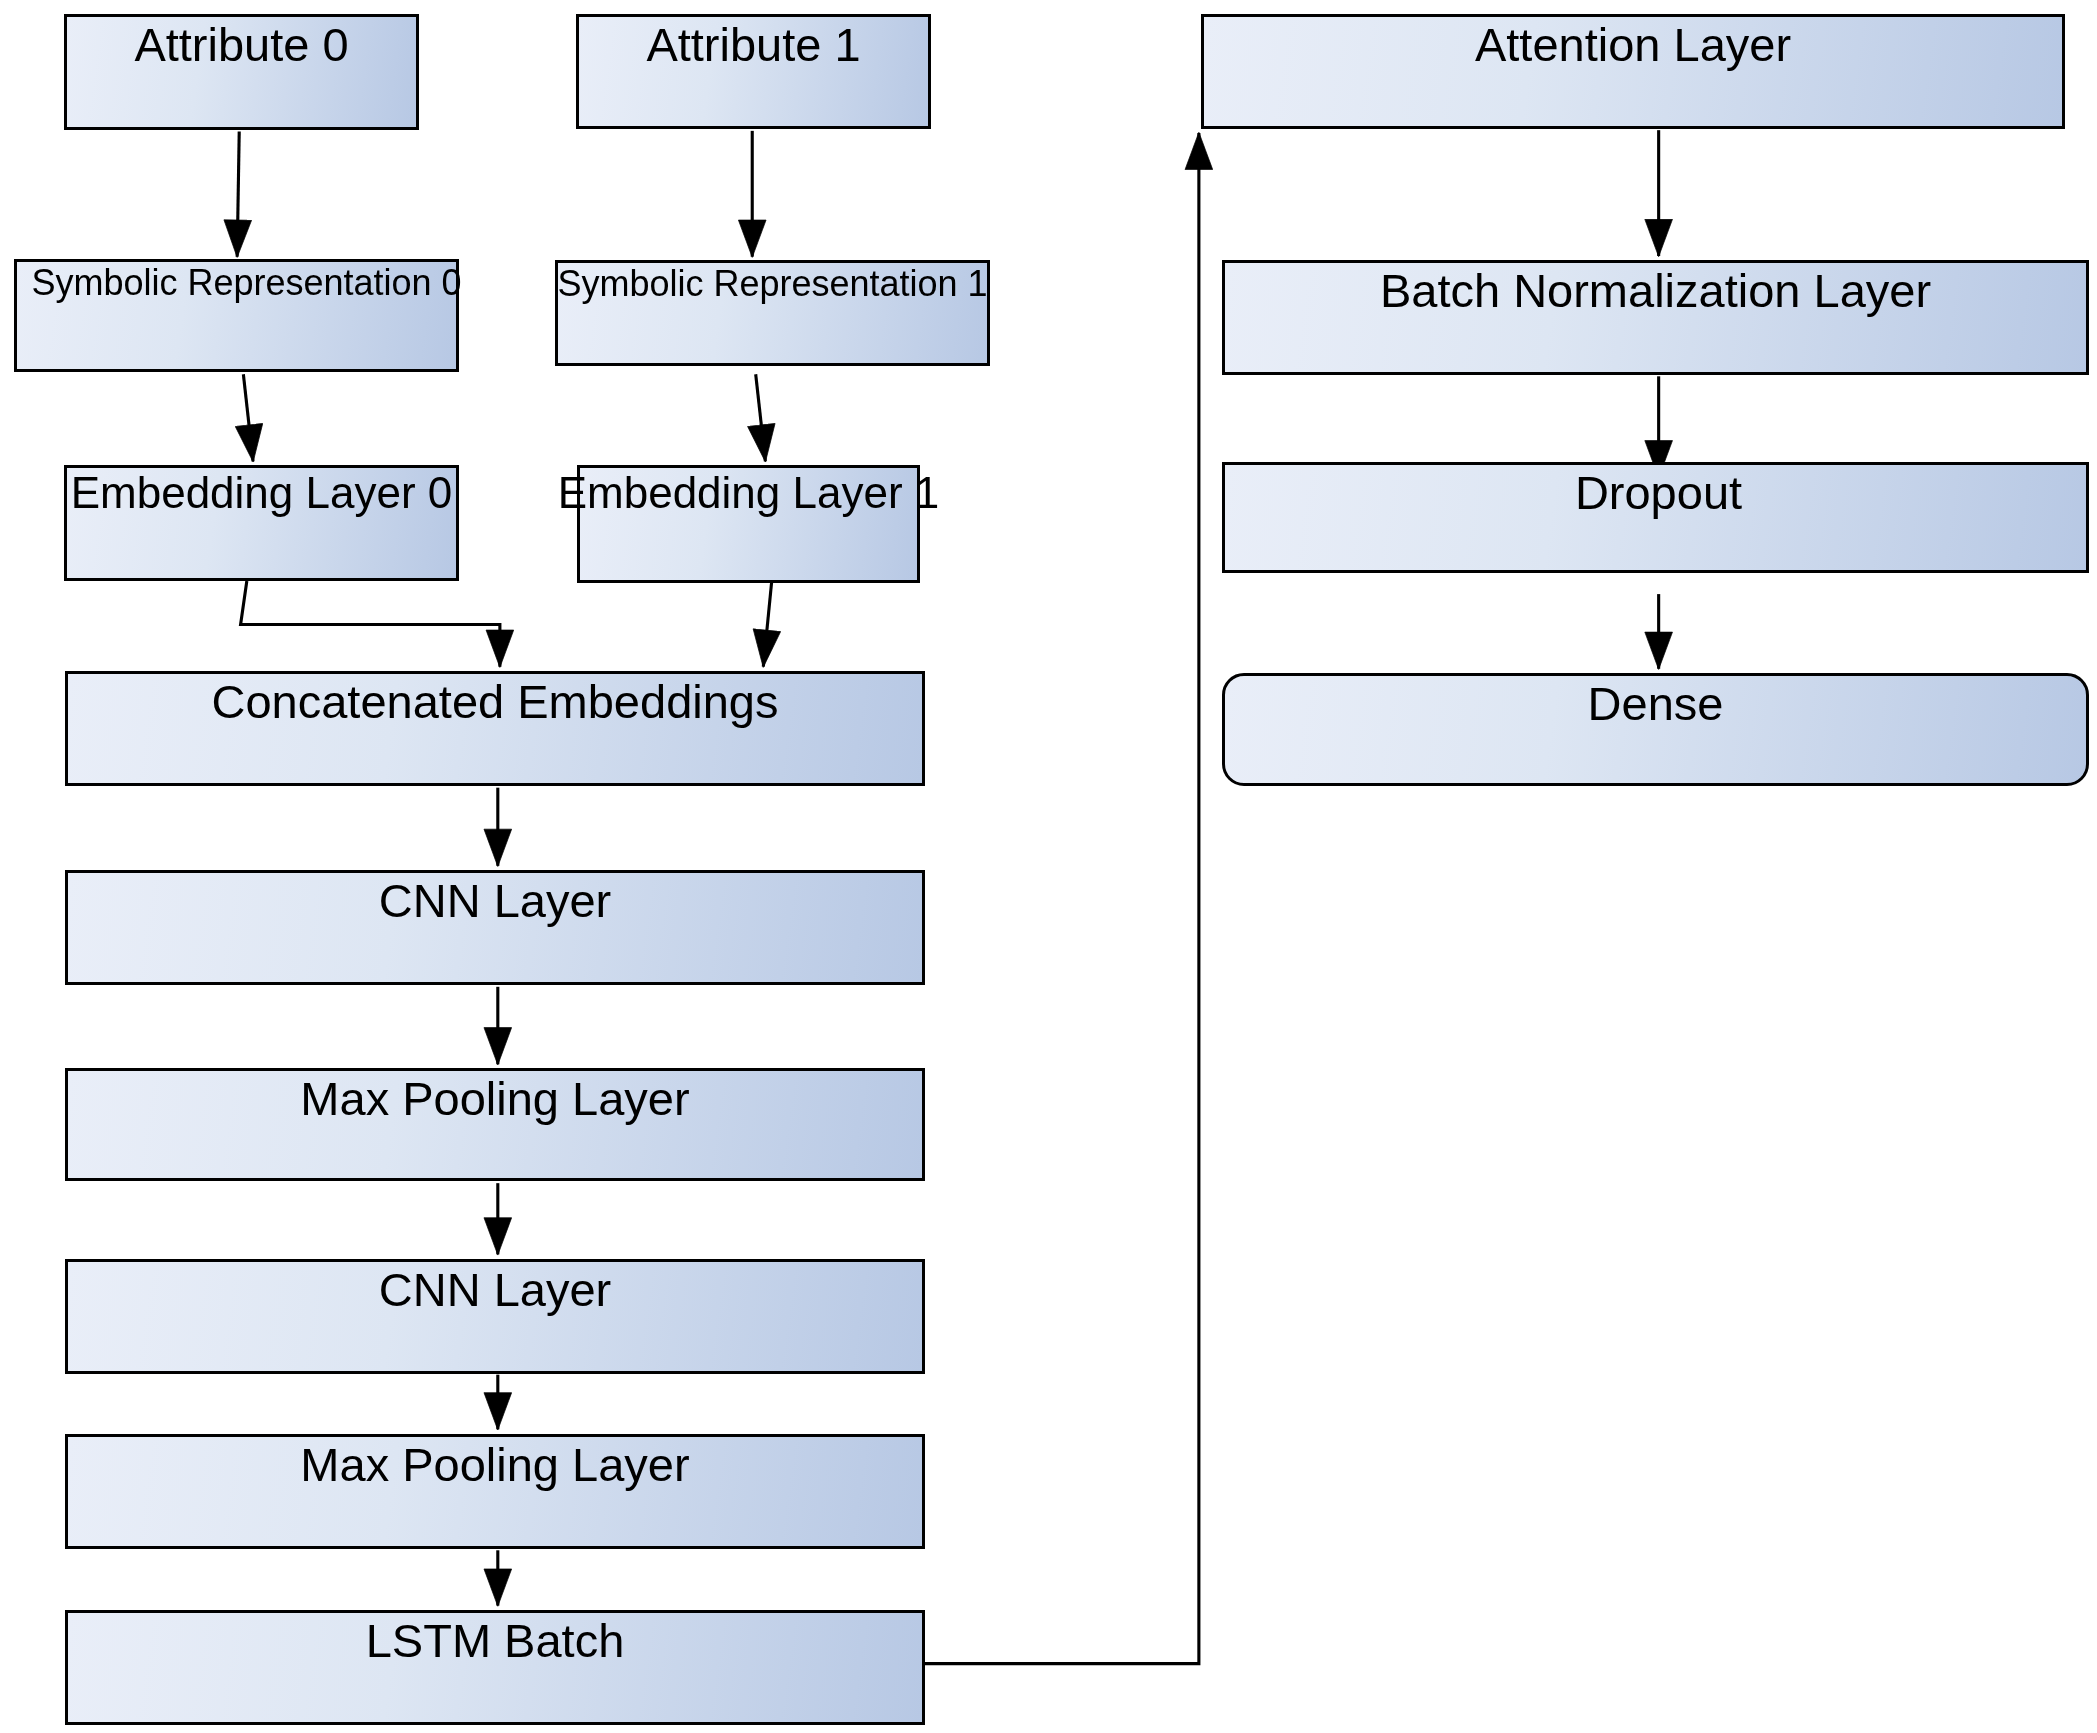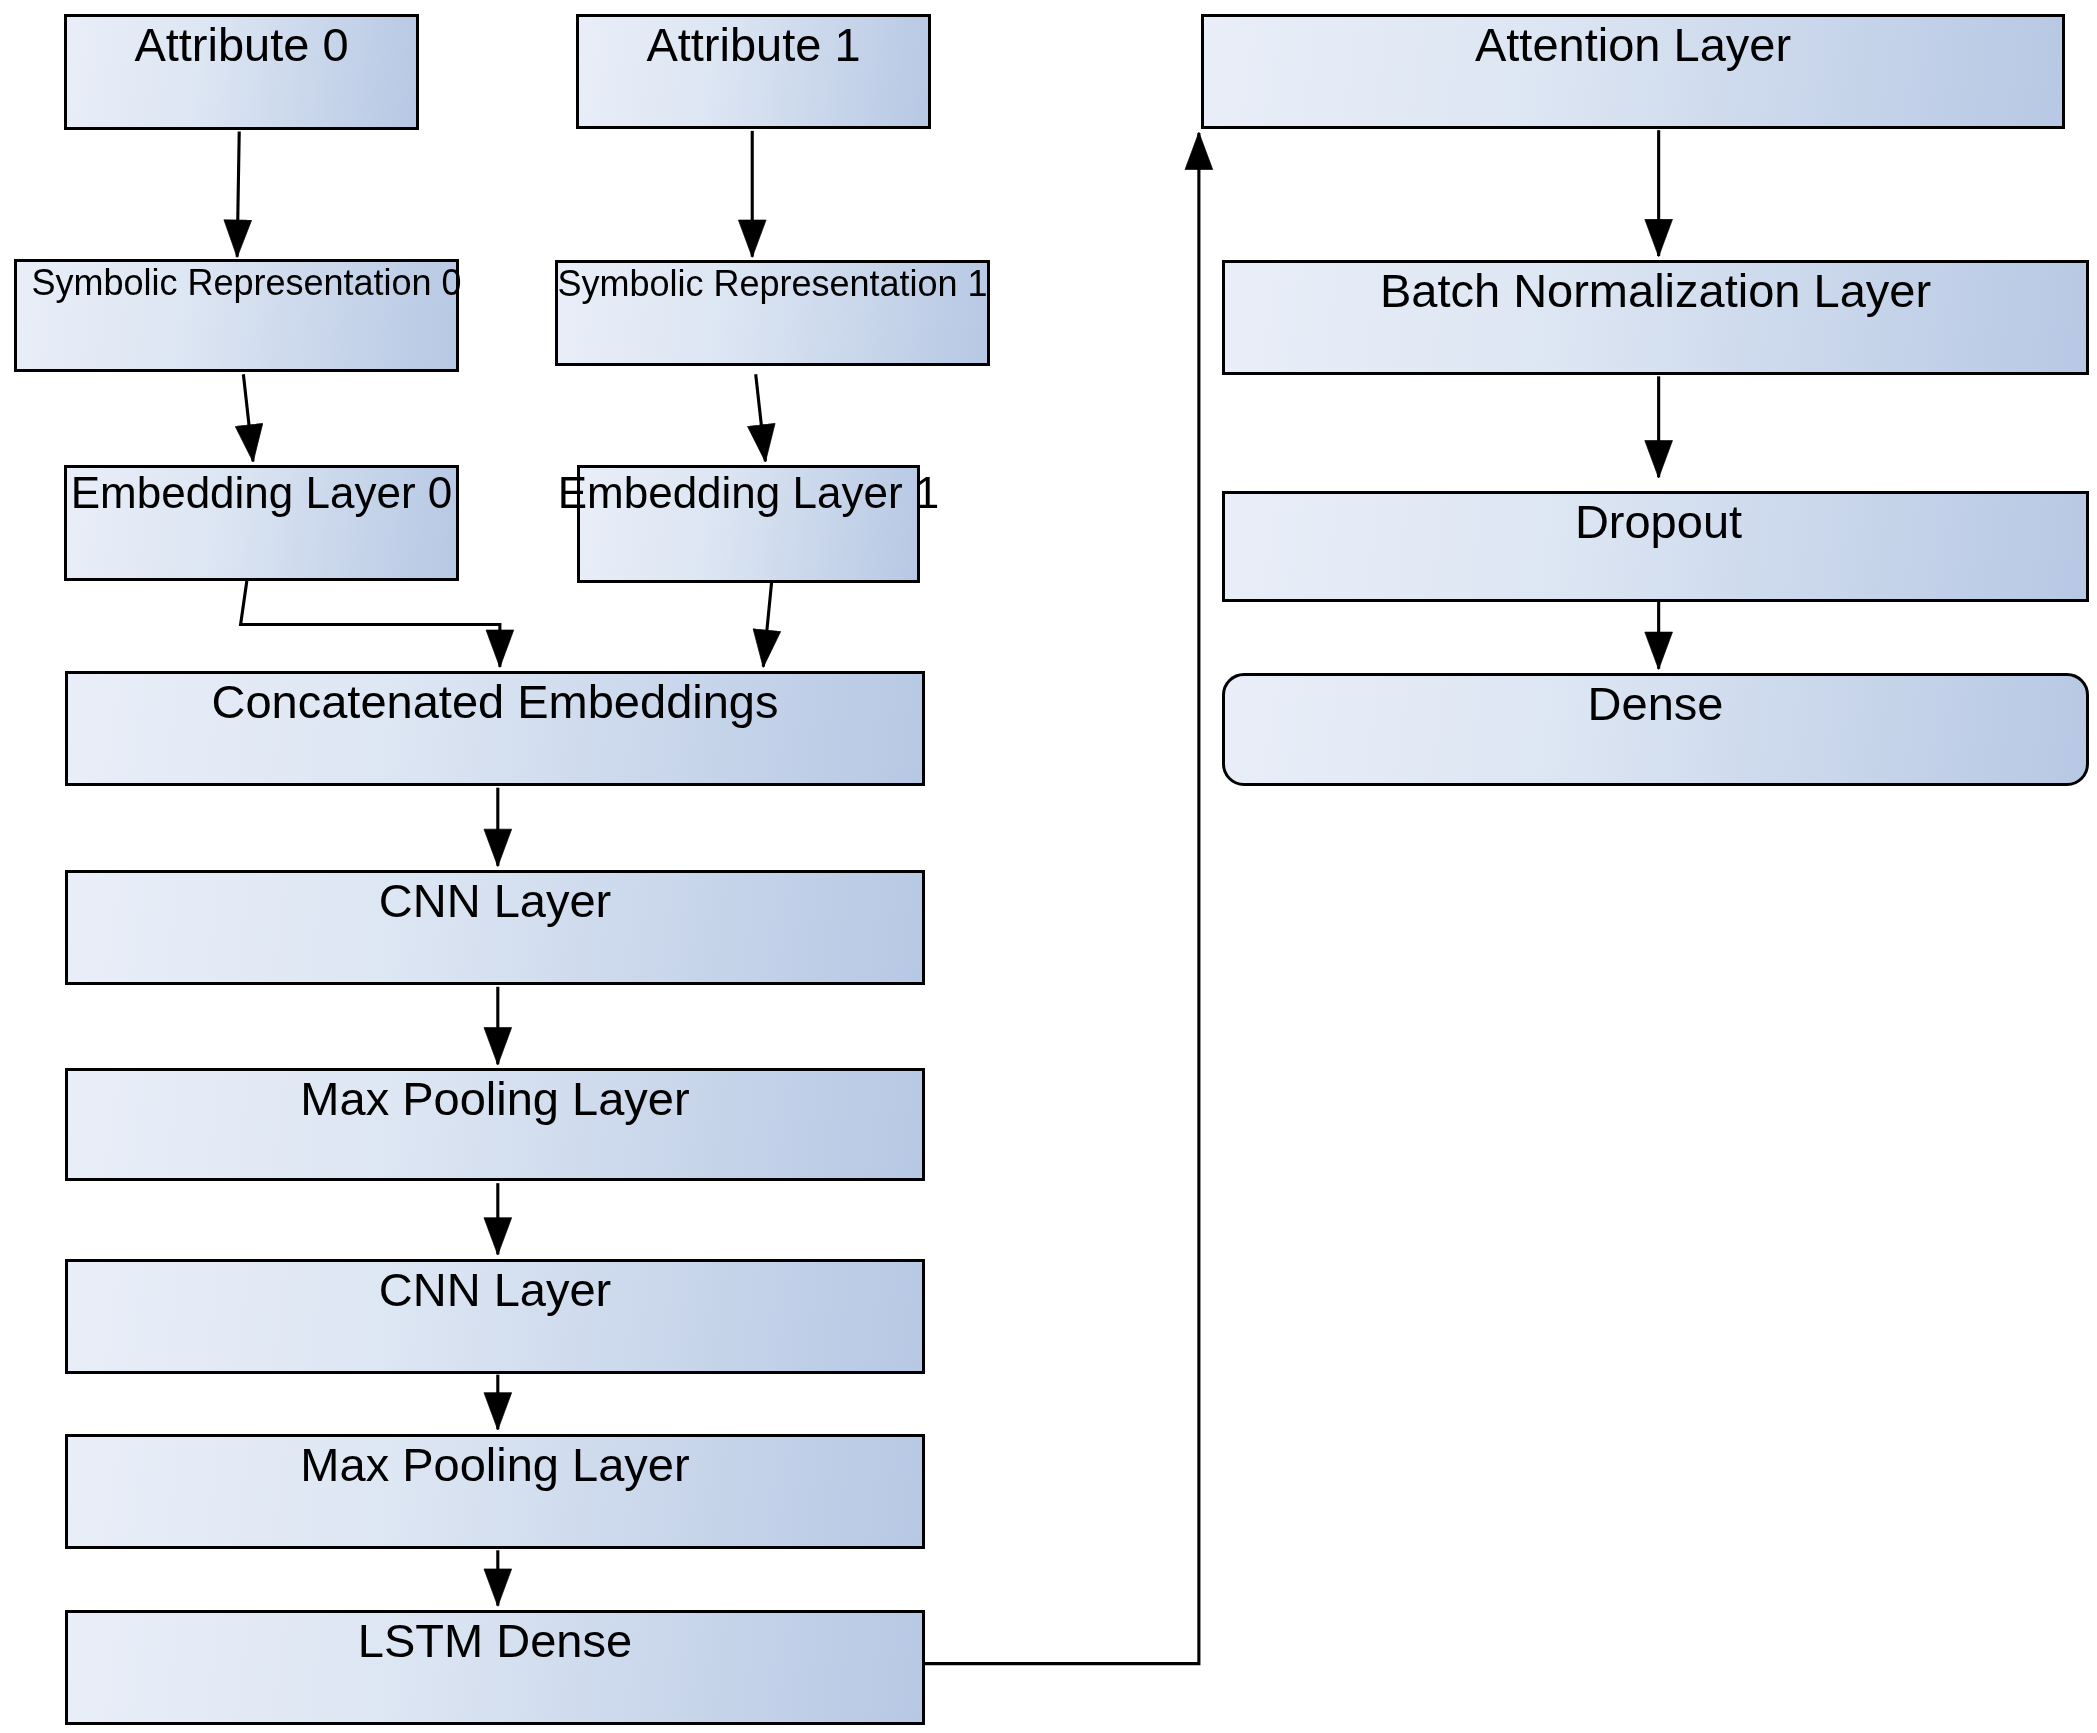--- a/index.html
+++ b/index.html
@@ -109,32 +109,32 @@
 
   <div class="node" style="left:65px; top:1259px; width:860px; height:115px;">
     <span>CNN Layer</span>
   </div>
 
   <div class="node" style="left:65px; top:1434px; width:860px; height:115px;">
     <span>Max Pooling Layer</span>
   </div>
 
   <div class="node" style="left:65px; top:1610px; width:860px; height:115px;">
-    <span>LSTM Dense</span>
+    <span>LSTM Batch</span>
   </div>
 
   <div class="node" style="left:1201px; top:14px; width:864px; height:115px;">
     <span>Attention Layer</span>
   </div>
 
   <div class="node" style="left:1222px; top:260px; width:867px; height:115px;">
     <span>Batch Normalization Layer</span>
   </div>
 
-  <div class="node" style="left:1222px; top:491px; width:867px; height:111px;padding-left:6px;">
+  <div class="node" style="left:1222px; top:462px; width:867px; height:111px;padding-left:6px;">
     <span>Dropout</span>
   </div>
 
   <div class="node" style="left:1222px; top:673px; width:867px; height:113px;border-radius:22px;">
     <span>Dense</span>
   </div>
 
 </div>
 
 

